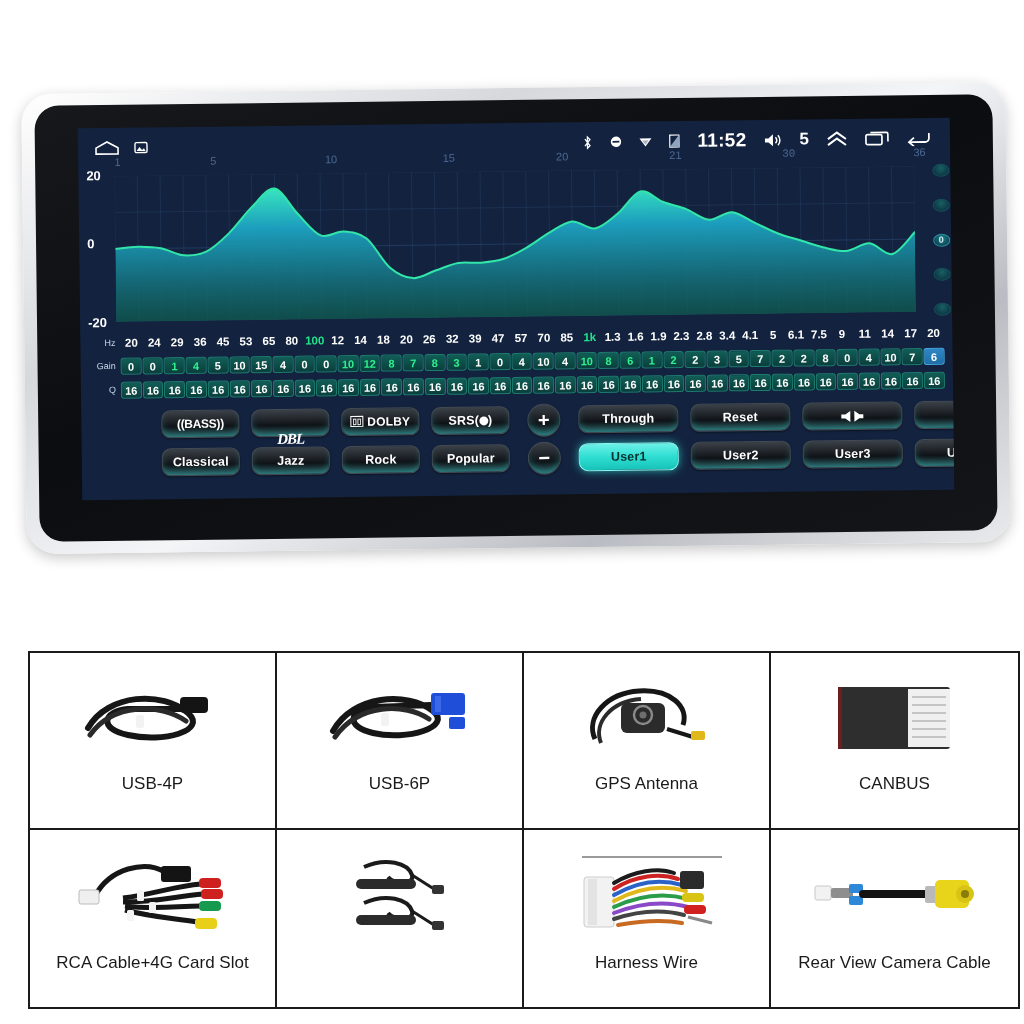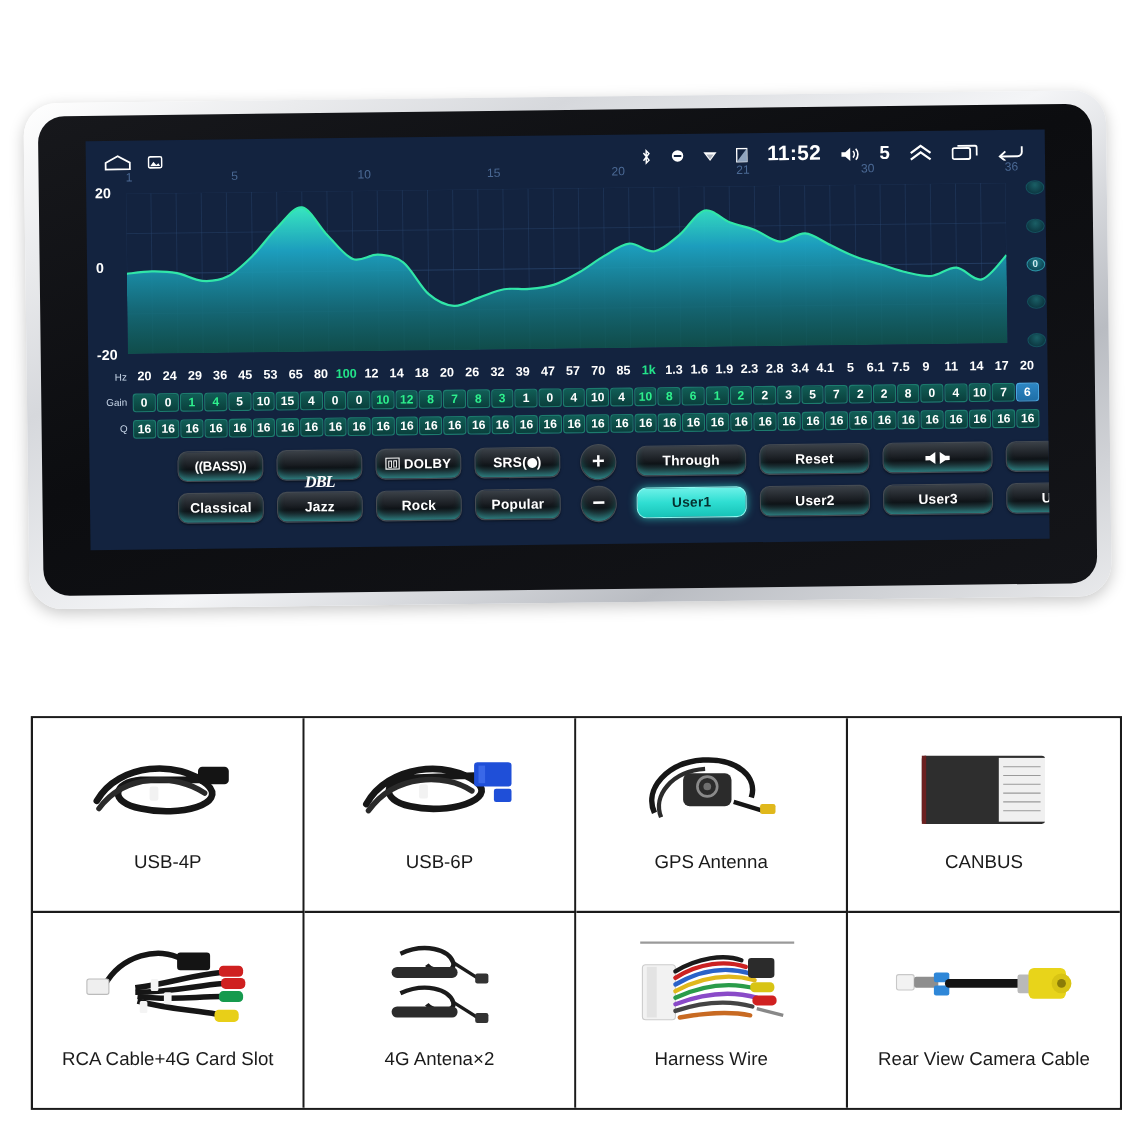--- a/index.html
+++ b/index.html
@@ -246,21 +246,21 @@
       </div>
     </div>
 
     <div class="ruler" id="ruler">
         <span style="left: 4.5%;">1</span>
         <span style="left: 15.5%;">5</span>
         <span style="left: 29%;">10</span>
         <span style="left: 42.5%;">15</span>
         <span style="left: 55.5%;">20</span>
         <span style="left: 68.5%;">21</span>
-        <span style="left: 81.5%;">30</span>
+        <span style="left: 81.5%; font-family: Liberation Mono, monospace;">30</span>
         <span style="left: 96.5%;">36</span>
       </div>
 
     <div class="chartwrap">
       <div class="ylab top">20</div>
       <div class="ylab mid">0</div>
       <div class="ylab bot">-20</div>
       <div class="plot">
         <svg id="eqsvg" viewBox="0 0 800 146" preserveAspectRatio="none">
           <defs>
@@ -759,21 +759,20 @@
           <path d="M22 18 C44 8, 66 14, 70 26 C73 36, 52 36, 46 28" fill="none" stroke="#1b1b1b" stroke-width="4"></path>
         <rect x="14" y="30" width="60" height="10" rx="5" fill="#2b2b2b"></rect>
         <path d="M70 26 L92 40" stroke="#1b1b1b" stroke-width="3"></path>
         <rect x="90" y="36" width="12" height="9" rx="2" fill="#333"></rect>
         <path d="M22 54 C44 44, 66 50, 70 62 C73 72, 52 72, 46 64" fill="none" stroke="#1b1b1b" stroke-width="4"></path>
         <rect x="14" y="66" width="60" height="10" rx="5" fill="#2b2b2b"></rect>
         <path d="M70 62 L92 76" stroke="#1b1b1b" stroke-width="3"></path>
         <rect x="90" y="72" width="12" height="9" rx="2" fill="#333"></rect>
         </svg>
       </div>
-      <div class="cap">4G Antena×2</div>
     </div>
     <div class="cell">
       <div class="art">
         <svg width="170" height="92" viewBox="0 0 170 92">
           <line x1="20" y1="8" x2="160" y2="8" stroke="#9a9a9a" stroke-width="2"></line>
         <rect x="22" y="28" width="30" height="50" rx="3" fill="#f2f2f2" stroke="#ccc"></rect>
         <rect x="26" y="30" width="9" height="46" fill="#e3e3e3"></rect>
         <g stroke-width="4" fill="none" stroke-linecap="round">
           <path d="M52 34 C72 22, 96 18, 112 24" stroke="#1b1b1b"></path>
           <path d="M52 40 C74 26, 98 24, 116 30" stroke="#c22"></path>

